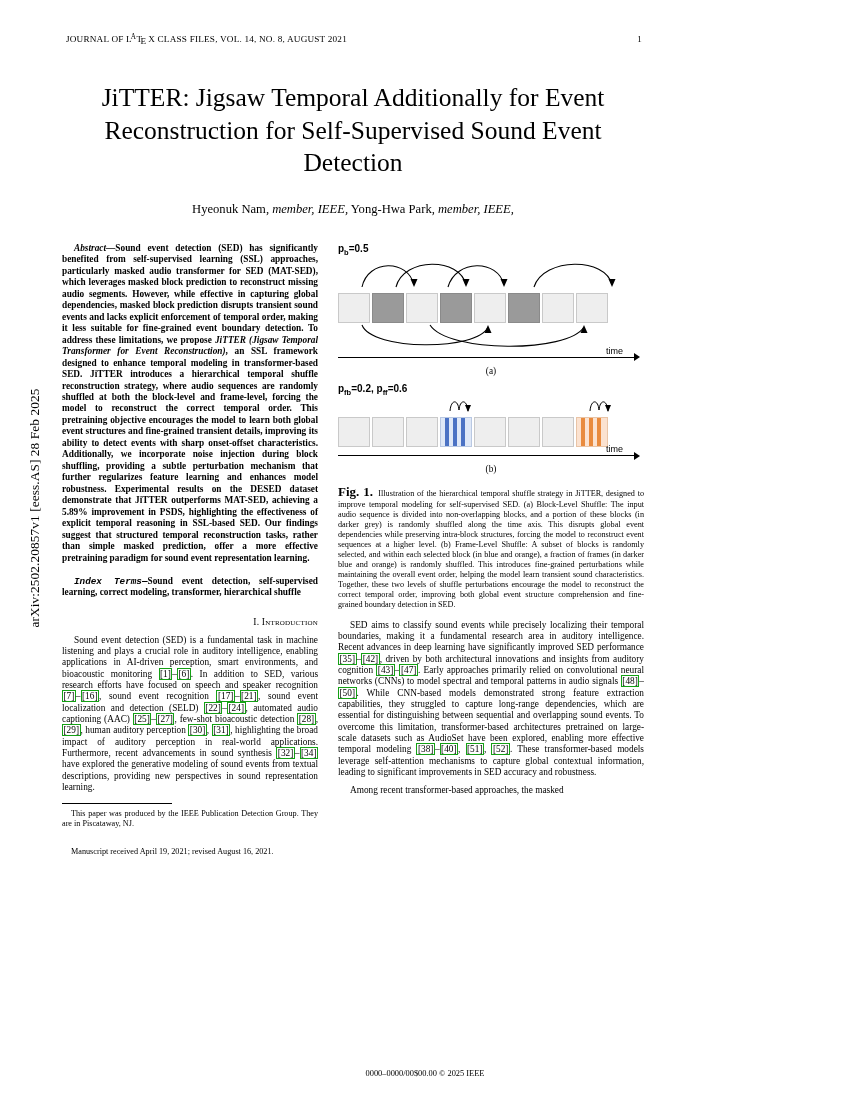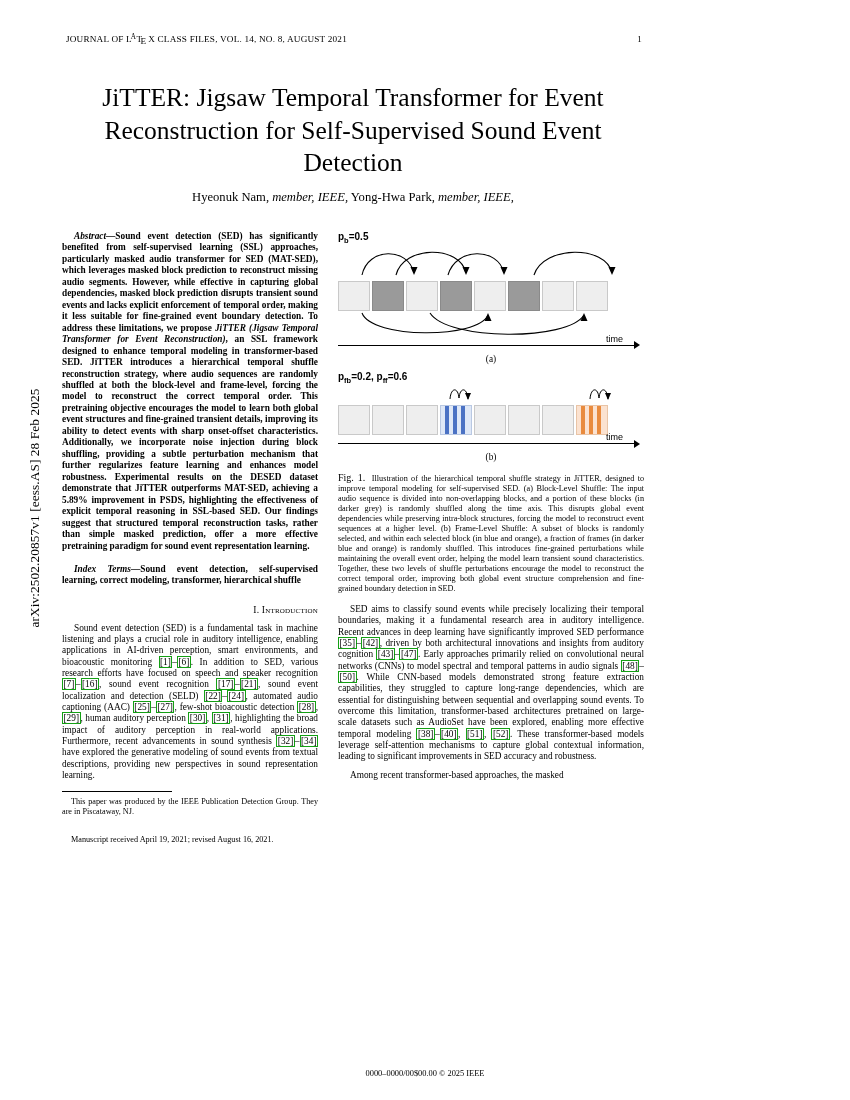--- a/index.html
+++ b/index.html
@@ -58,21 +58,21 @@
     margin-top: 38px;
     text-align: center;
     padding: 0 36px;
   }
   .title {
     font-size: 25.5px;
     line-height: 1.28;
     font-weight: normal;
   }
   .authors {
-    margin-top: 10px;
+    margin-top: 22px;
     font-size: 12.6px;
   }
   .authors em {
     font-style: italic;
   }
   
   .arxiv-stamp {
     position: absolute;
     left: -145px;
     top: 500px;
@@ -117,20 +117,21 @@
   .indexterms {
     font-weight: bold;
     text-indent: 12px;
     text-align: justify;
     margin-top: 12px;
     font-size: 9.3px;
     line-height: 1.235;
   }
   .indexterms .lead {
     font-style: italic;
+    font-family: Liberation Mono, monospace;
   }
   .section-title {
     text-align: right;
     font-variant: small-caps;
     font-size: 9.6px;
     margin: 17px 0 7px 0;
     letter-spacing: 0.2px;
   }
   .cite {
     border: 1px solid #14a014;
@@ -216,21 +217,22 @@
     margin-top: 1px;
     width: 306px;
   }
   .fig-caption {
     font-size: 8.2px;
     line-height: 1.22;
     text-align: justify;
     margin-top: 8px;
   }
   .fig-caption .fignum {
-    font-size: 10px;
+    font-size: 13px;
+    font-weight: bold;
   }
   .frame-row {
     display: flex;
     gap: 2px;
     margin-top: 4px;
   }
   .frblk {
     width: 32px;
     height: 30px;
     background: #eeeeee;
@@ -268,21 +270,21 @@
 <div class="page">
 
   <div class="running-head">
     <div class="rh-left"><span>JOURNAL OF </span><span class="latex-logo">L<span class="a">A</span>T<span class="e">E</span>X</span><span> CLASS FILES, VOL. 14, NO. 8, AUGUST 2021</span></div>
     <div class="rh-right">1</div>
   </div>
 
   <div class="arxiv-stamp">arXiv:2502.20857v1 [eess.AS]  28 Feb 2025</div>
 
   <div class="title-block">
-    <div class="title">JiTTER: Jigsaw Temporal Transformer for Event Reconstruction for Self-Supervised Sound Event Detection</div>
+    <div class="title">JiTTER: Jigsaw Temporal Additionally for Event Reconstruction for Self-Supervised Sound Event Detection</div>
     <div class="authors">
       <span>Hyeonuk Nam,</span>
       <em>member, IEEE,</em>
       <span>Yong-Hwa Park,</span>
       <em>member, IEEE,</em>
     </div>
   </div>
 
   <div class="columns">
 

